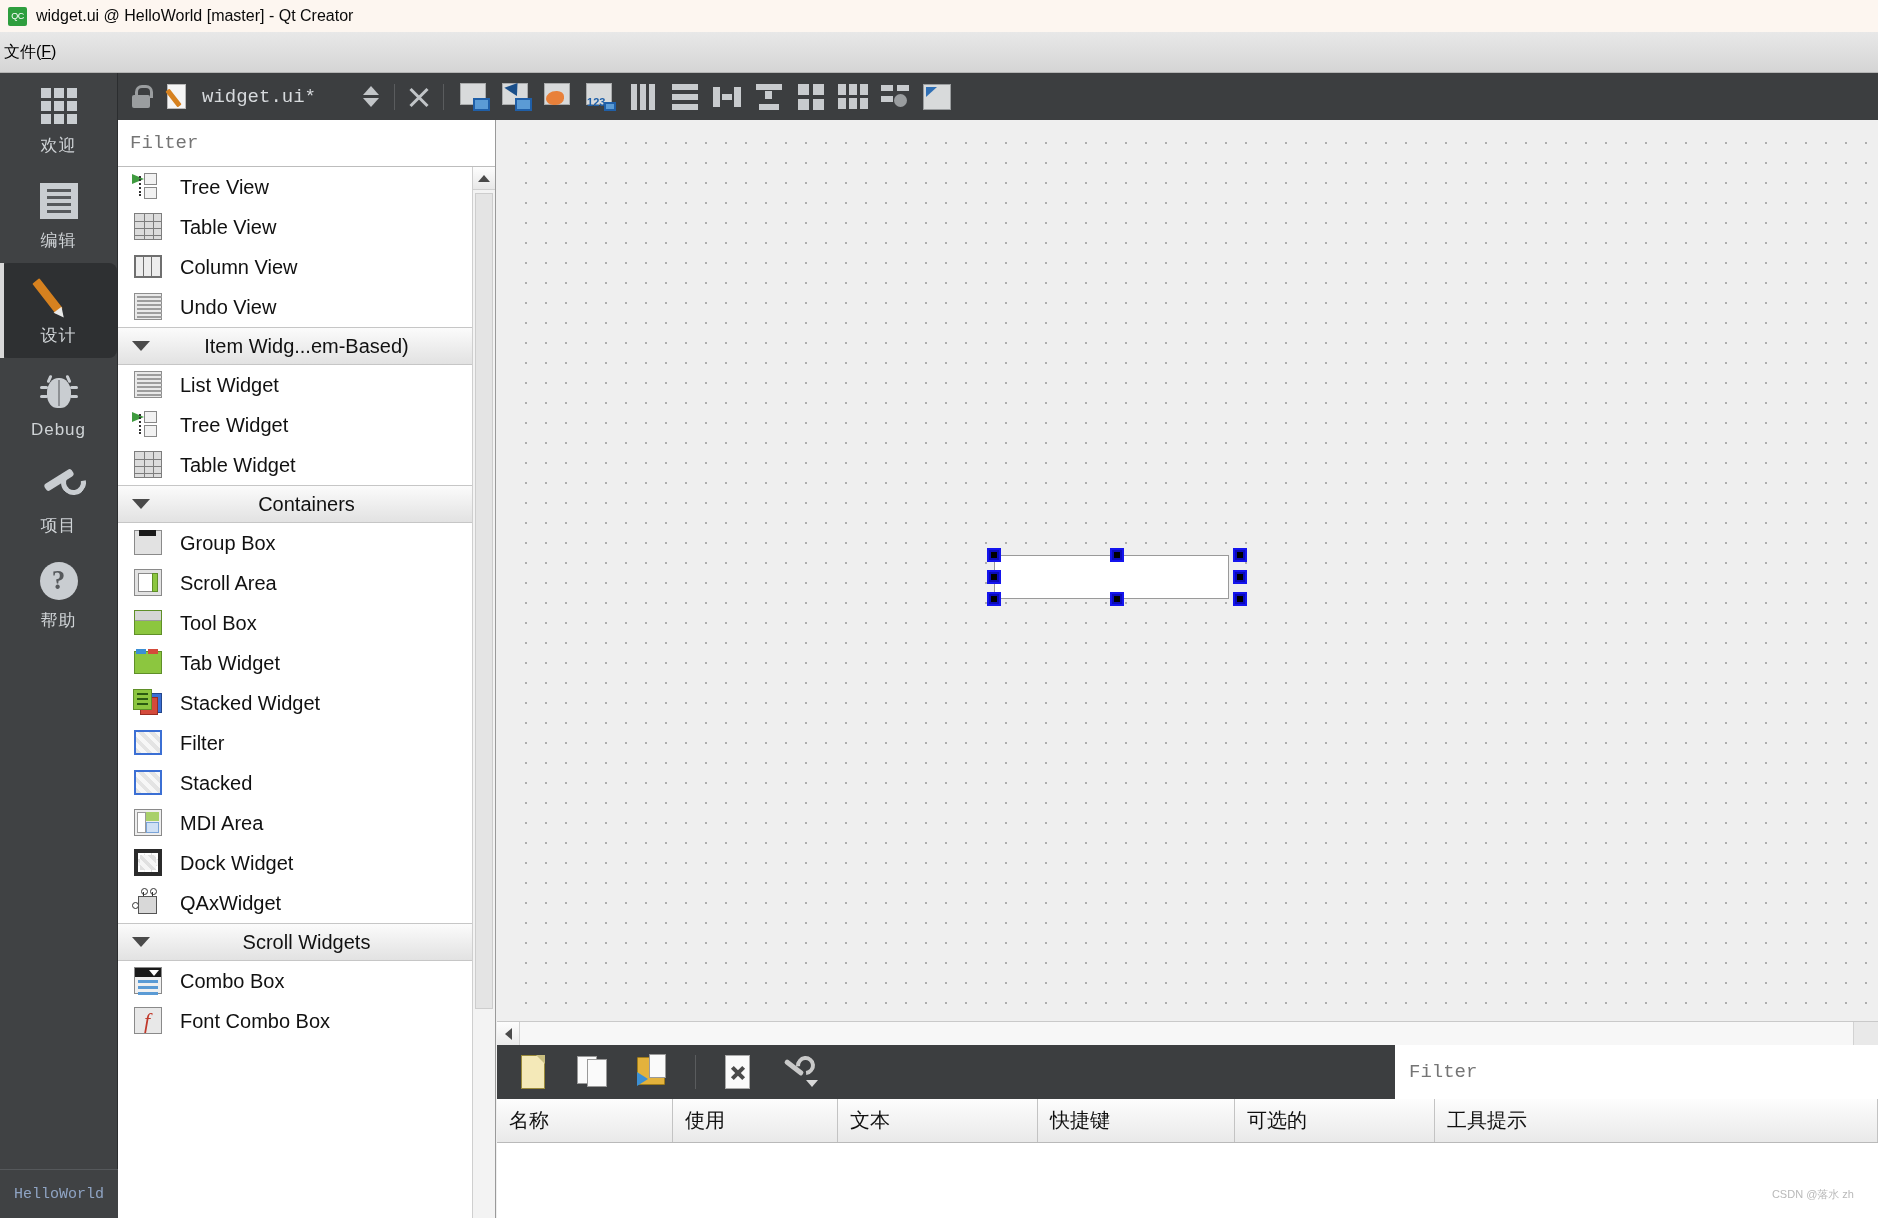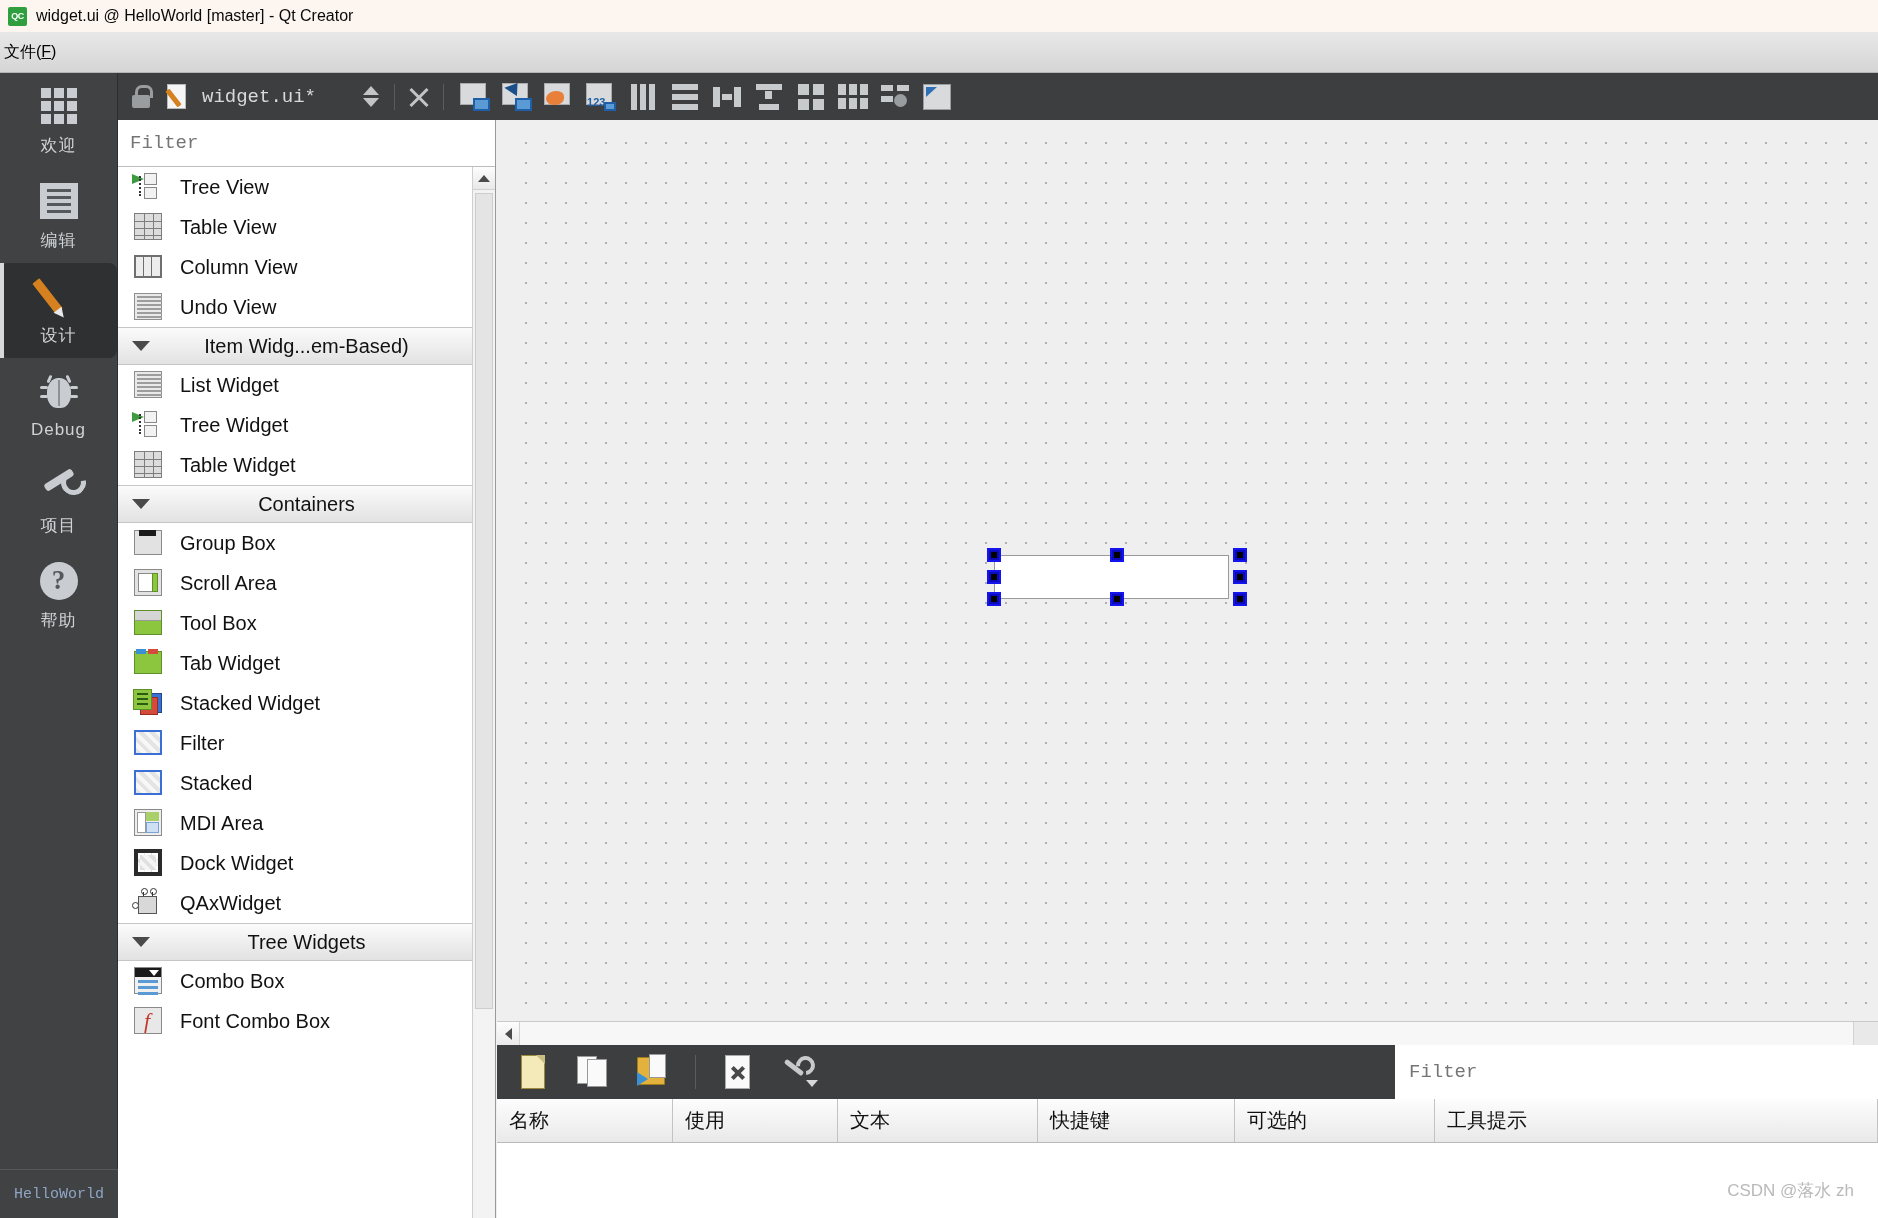--- a/index.html
+++ b/index.html
@@ -13,21 +13,21 @@
 
   
   .titlebar{
     position:absolute;left:0;top:0;width:1878px;height:32px;
     background:#fdf6f0;display:flex;align-items:center;padding-left:8px;
     box-sizing:border-box;
   }
   .qc-logo{
     width:19px;height:19px;background:#2e9e3e;border-radius:2px;
     display:flex;align-items:center;justify-content:center;
-    color:#fff;font-size:9px;font-weight:bold;font-family:"Liberation Sans",sans-serif;
+    color:#fff;font-size:9px;font-weight:normal;font-family:"Liberation Sans",sans-serif;
     letter-spacing:-0.5px;margin-right:9px;flex:none;
   }
   .title-text{font-size:16px;color:#0a0a0a;white-space:nowrap;}
 
   
   .menubar{
     position:absolute;left:0;top:32px;width:1878px;height:41px;
     background:linear-gradient(#e8e8e8,#d5d5d5);
     border-bottom:1px solid #b4b4b4;
     display:flex;align-items:center;box-sizing:border-box;padding-left:4px;
@@ -280,21 +280,21 @@
   .thead{
     position:absolute;left:0;top:54px;width:1381px;height:44px;display:flex;
     background:linear-gradient(#fdfdfd,#e9e9e9);border-bottom:1px solid #b9b9b9;box-sizing:border-box;
   }
   .th{
     border-right:1px solid #c3c3c3;display:flex;align-items:center;padding-left:12px;
     font-size:20px;color:#111;box-sizing:border-box;
   }
   .tbody{position:absolute;left:0;top:98px;width:1381px;bottom:0;background:#fff;}
   .watermark{
-    position:absolute;right:24px;bottom:16px;font-size:17px;color:#b9b9b9;white-space:nowrap;
+    position:absolute;right:24px;bottom:16px;font-size:11px;color:#b9b9b9;white-space:nowrap;
   }
 </style>
 </head>
 <body>
 
 <div class="app">
 
   <div class="titlebar">
     <div class="qc-logo">QC</div>
     <div class="title-text">widget.ui @ HelloWorld [master] - Qt Creator</div>
@@ -647,21 +647,21 @@
             <div class="p2"></div>
             <div class="p3"></div>
           <div class="st"></div>
             <div class="box"></div>
         </div>
         <div class="lbl">QAxWidget</div>
       </div>
 
       <div class="grp-row">
         <span class="caret"></span>
-        <span>Tree Widgets</span>
+        <span>Scroll Widgets</span>
       </div>
 
       <div class="wrow">
         <div class="wicon">
           <div class="i-combo">
               <div class="top"></div>
               <div class="tri"></div>
               <div class="ln"></div>
             </div>
         </div>

